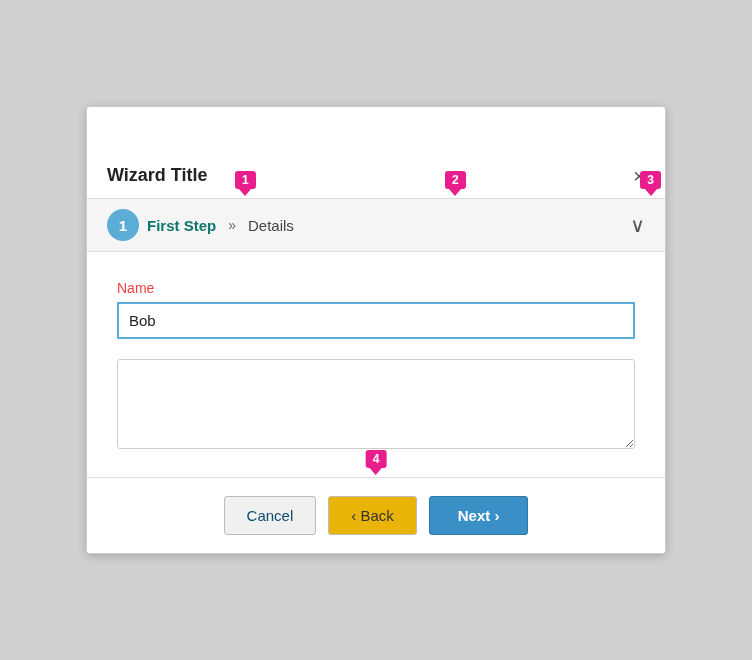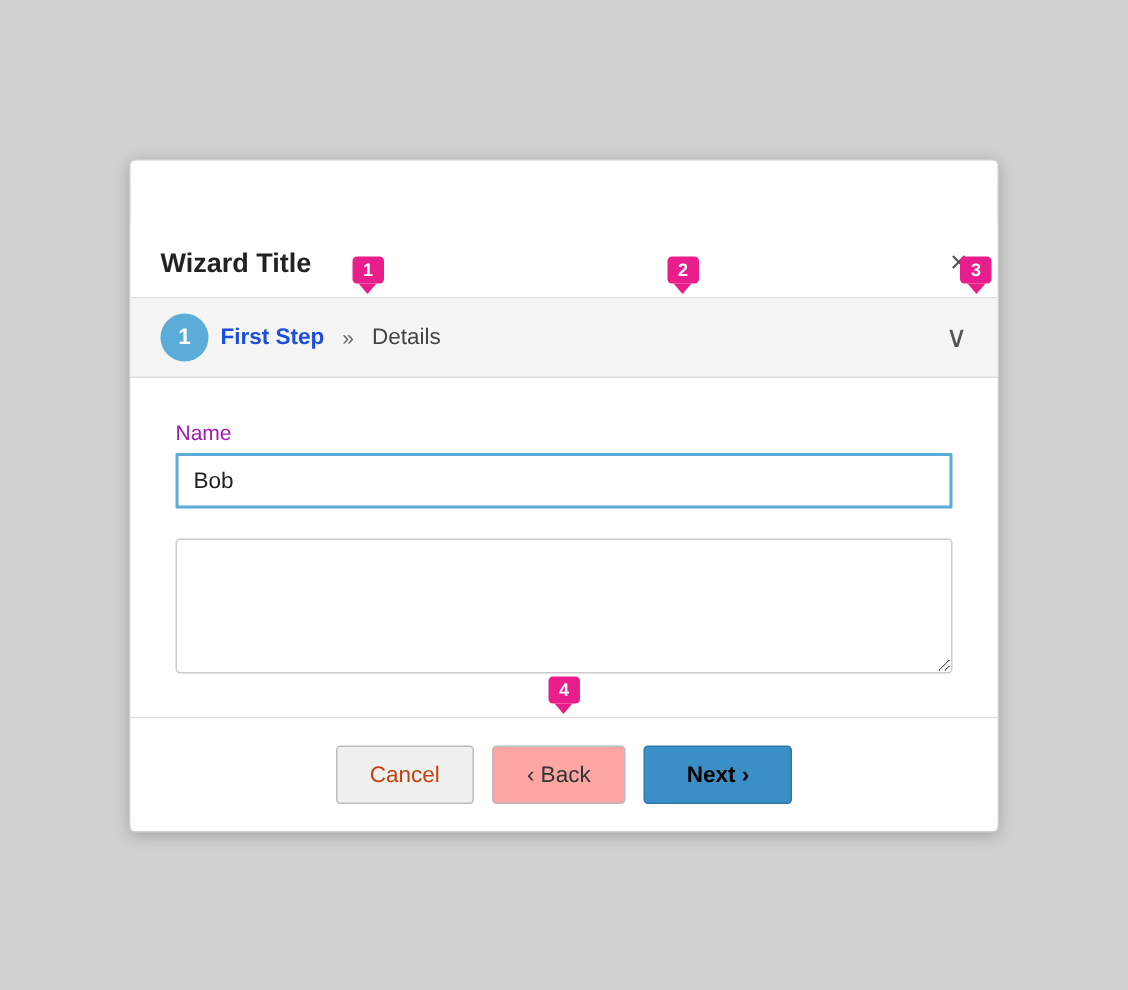--- a/index.html
+++ b/index.html
@@ -69,21 +69,21 @@
       color: #fff;
       font-size: 15px;
       font-weight: bold;
       display: flex;
       align-items: center;
       justify-content: center;
     }
     .step-label {
       font-size: 15px;
       font-weight: bold;
-      color: #1d4ed8;
+      color: #0f766e;
     }
     .step-chevron {
       font-size: 14px;
       color: #666;
       margin: 0 4px;
     }
     .step-details {
       font-size: 15px;
       color: #444;
       text-align: center;
@@ -128,21 +128,21 @@
       border-top: 7px solid #e91e8c;
     }
 
     
     .wizard-body {
       padding: 28px 30px 24px 30px;
       background: #fff;
     }
     .field-label {
       font-size: 14px;
-      color: #a21caf;
+      color: #ef4444;
       margin-bottom: 6px;
       font-weight: normal;
     }
     .field-input {
       width: 100%;
       padding: 8px 10px;
       border: 2px solid #5bacd6;
       border-radius: 1px;
       font-size: 15px;
       outline: none;
@@ -173,39 +173,39 @@
       border-radius: 0 0 4px 4px;
       position: relative;
     }
     .btn-cancel {
       background: #f0f0f0;
       border: 1px solid #bbb;
       border-radius: 3px;
       padding: 10px 22px;
       font-size: 15px;
       cursor: pointer;
-      color: #c2410c;
+      color: #0c4a6e;
     }
     .btn-back {
-      background: #fca5a5;
+      background: #eab308;
       border: 1px solid #bbb;
       border-radius: 3px;
       padding: 10px 22px;
       font-size: 15px;
       cursor: pointer;
       color: #333;
     }
     .btn-next {
       background: #3a8fc7;
       border: 1px solid #2d77aa;
       border-radius: 3px;
       padding: 10px 28px;
       font-size: 15px;
       cursor: pointer;
-      color: #000000;
+      color: #ffffff;
       font-weight: bold;
       display: flex;
       align-items: center;
       gap: 6px;
     }
     .badge-4 {
       top: -28px;
       left: 50%;
       transform: translateX(-50%);
     }

